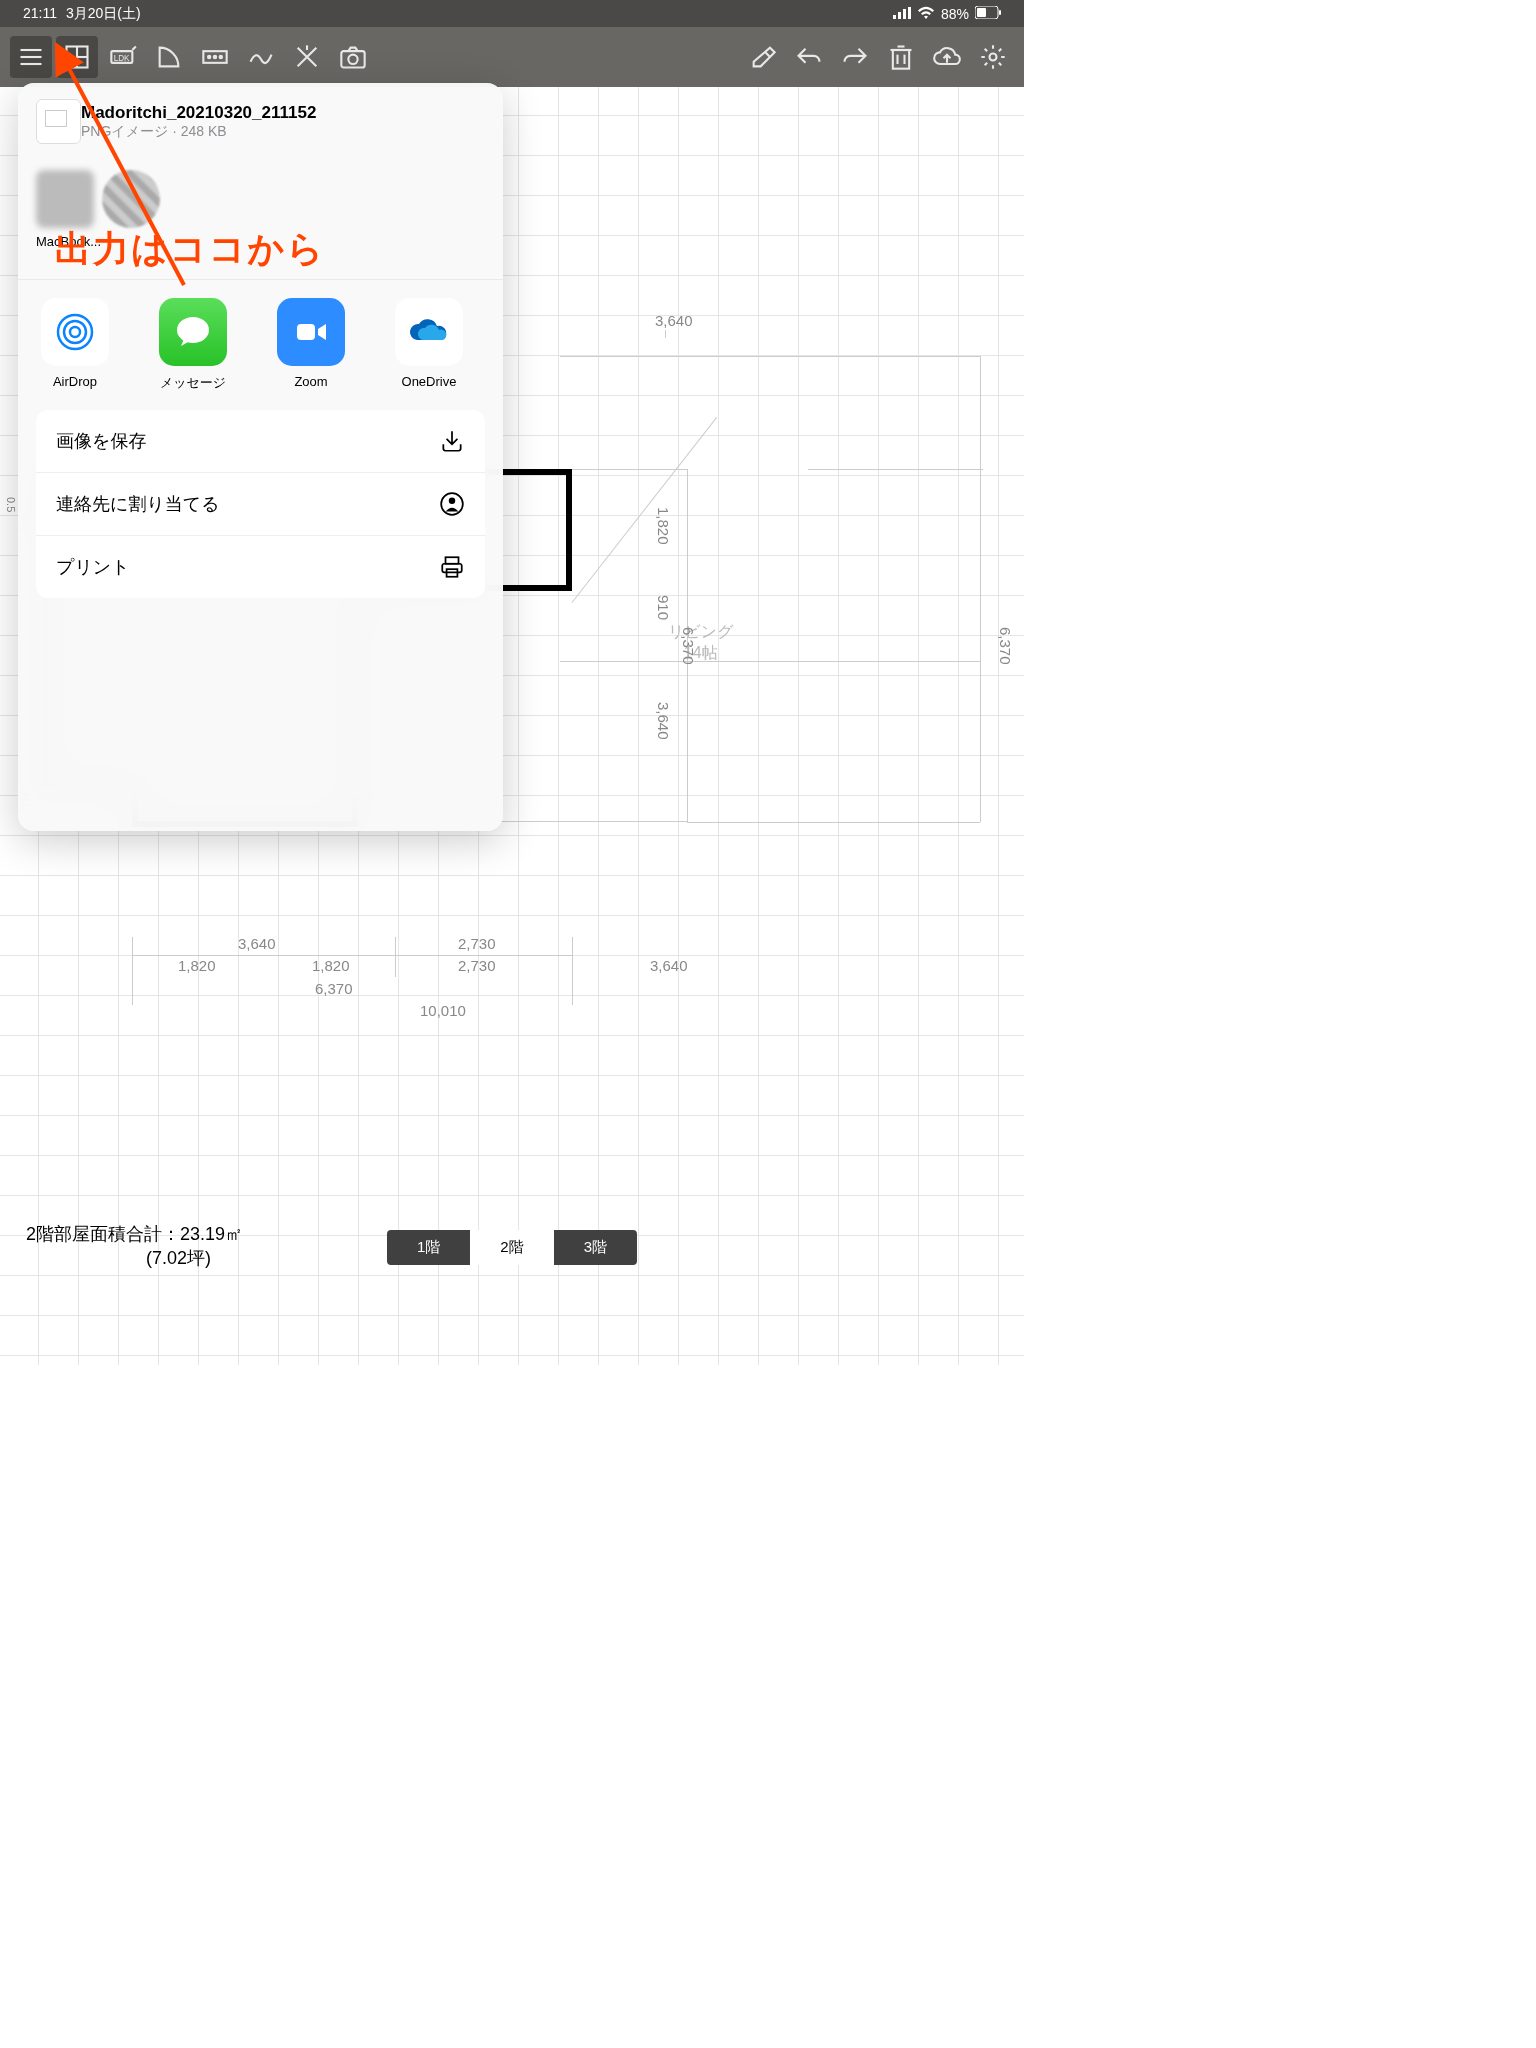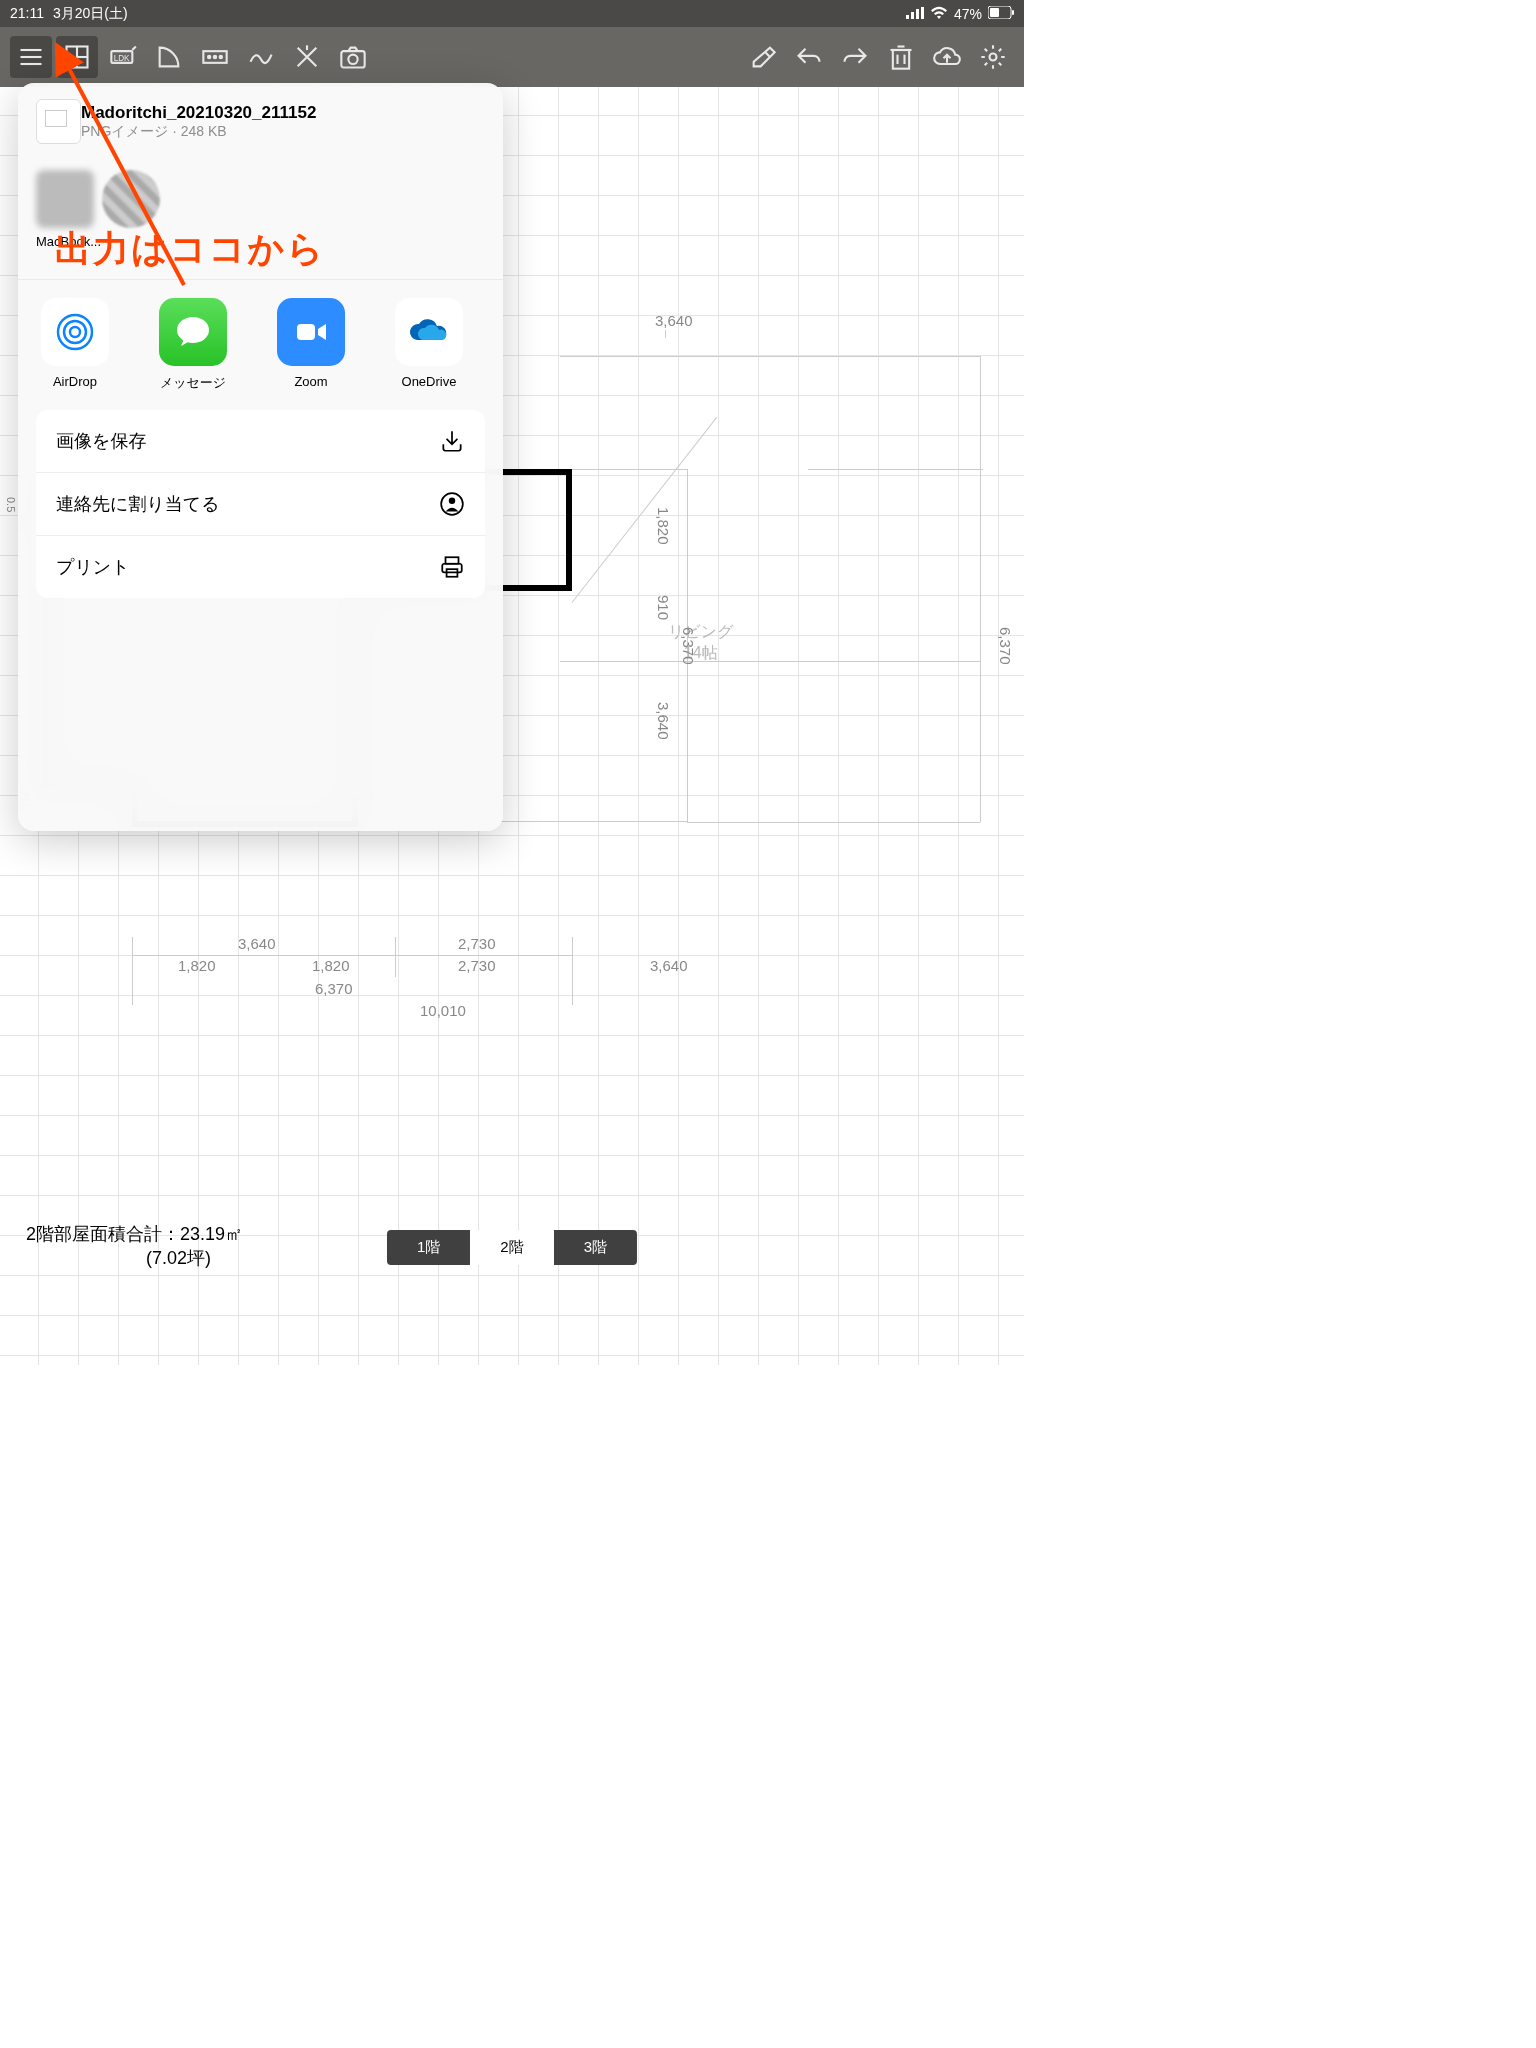--- a/index.html
+++ b/index.html
@@ -1,17 +1,17 @@
 <!DOCTYPE html>
 <html><head>
 <meta charset="utf-8">
 <style>
 *{margin:0;padding:0;box-sizing:border-box;-webkit-font-smoothing:antialiased}
 body{font-family:-apple-system,"Hiragino Sans",sans-serif;width:1024px;height:1365px;position:relative;overflow:hidden;background:#fff}
-.status-bar{position:absolute;top:0;left:0;right:0;height:27px;padding:4px 10px;display:flex;justify-content:space-between;align-items:center;color:#fff;font-size:14px;font-weight:500;z-index:5;background:#4a4947}
+.status-bar{position:absolute;top:0;left:0;right:0;height:27px;padding:4px 23px;display:flex;justify-content:space-between;align-items:center;color:#fff;font-size:14px;font-weight:500;z-index:5;background:#4a4947}
 .status-left{display:flex;gap:9px}
 .status-right{display:flex;gap:6px;align-items:center}
 .toolbar{position:absolute;top:27px;left:0;right:0;height:60px;background:#696763;display:flex;align-items:center;padding:0 8px;z-index:4}
 .tool-btn{width:42px;height:42px;display:flex;align-items:center;justify-content:center;color:#e8e8e8;cursor:pointer;margin:0 2px}
 .tool-btn.active{background:rgba(0,0,0,.3);border-radius:4px}
 .tool-btn svg{width:28px;height:28px;stroke:currentColor;fill:none;stroke-width:1.8}
 .spacer{flex:1}
 .canvas{position:absolute;top:77px;left:0;right:0;bottom:0;background:#fff;background-image:linear-gradient(#e5e5e5 1px,transparent 1px),linear-gradient(90deg,#e5e5e5 1px,transparent 1px);background-size:40px 40px;background-position:-2px -2px}
 .fp-line{position:absolute;background:#000}
 .fp-gray{position:absolute;background:#ccc}
@@ -60,21 +60,21 @@
           <rect x="5" y="5" width="3" height="7" fill="#fff"></rect>
           <rect x="10" y="2" width="3" height="10" fill="#fff"></rect>
           <rect x="15" y="0" width="3" height="12" fill="#fff"></rect>
         </svg>
     </span>
     <span>
       <svg width="18" height="13" viewBox="0 0 18 13">
           <path d="M9 13 L11 10.5 Q9 9 7 10.5 Z M4 7.5 Q9 3 14 7.5 L12.5 9 Q9 6 5.5 9 Z M1 4.5 Q9 -3 17 4.5 L15.5 6 Q9 0 2.5 6 Z" fill="#fff"></path>
         </svg>
     </span>
-    <span>47%</span>
+    <span>88%</span>
     <span>
       <svg width="26" height="13" viewBox="0 0 26 13">
           <rect x="0" y="0" width="23" height="13" rx="3" fill="none" stroke="#fff" stroke-width="1"></rect>
           <rect x="2" y="2" width="9" height="9" rx="1" fill="#fff"></rect>
           <rect x="24" y="4" width="2" height="5" rx="1" fill="#fff"></rect>
         </svg>
     </span>
   </div>
 </div>
 

